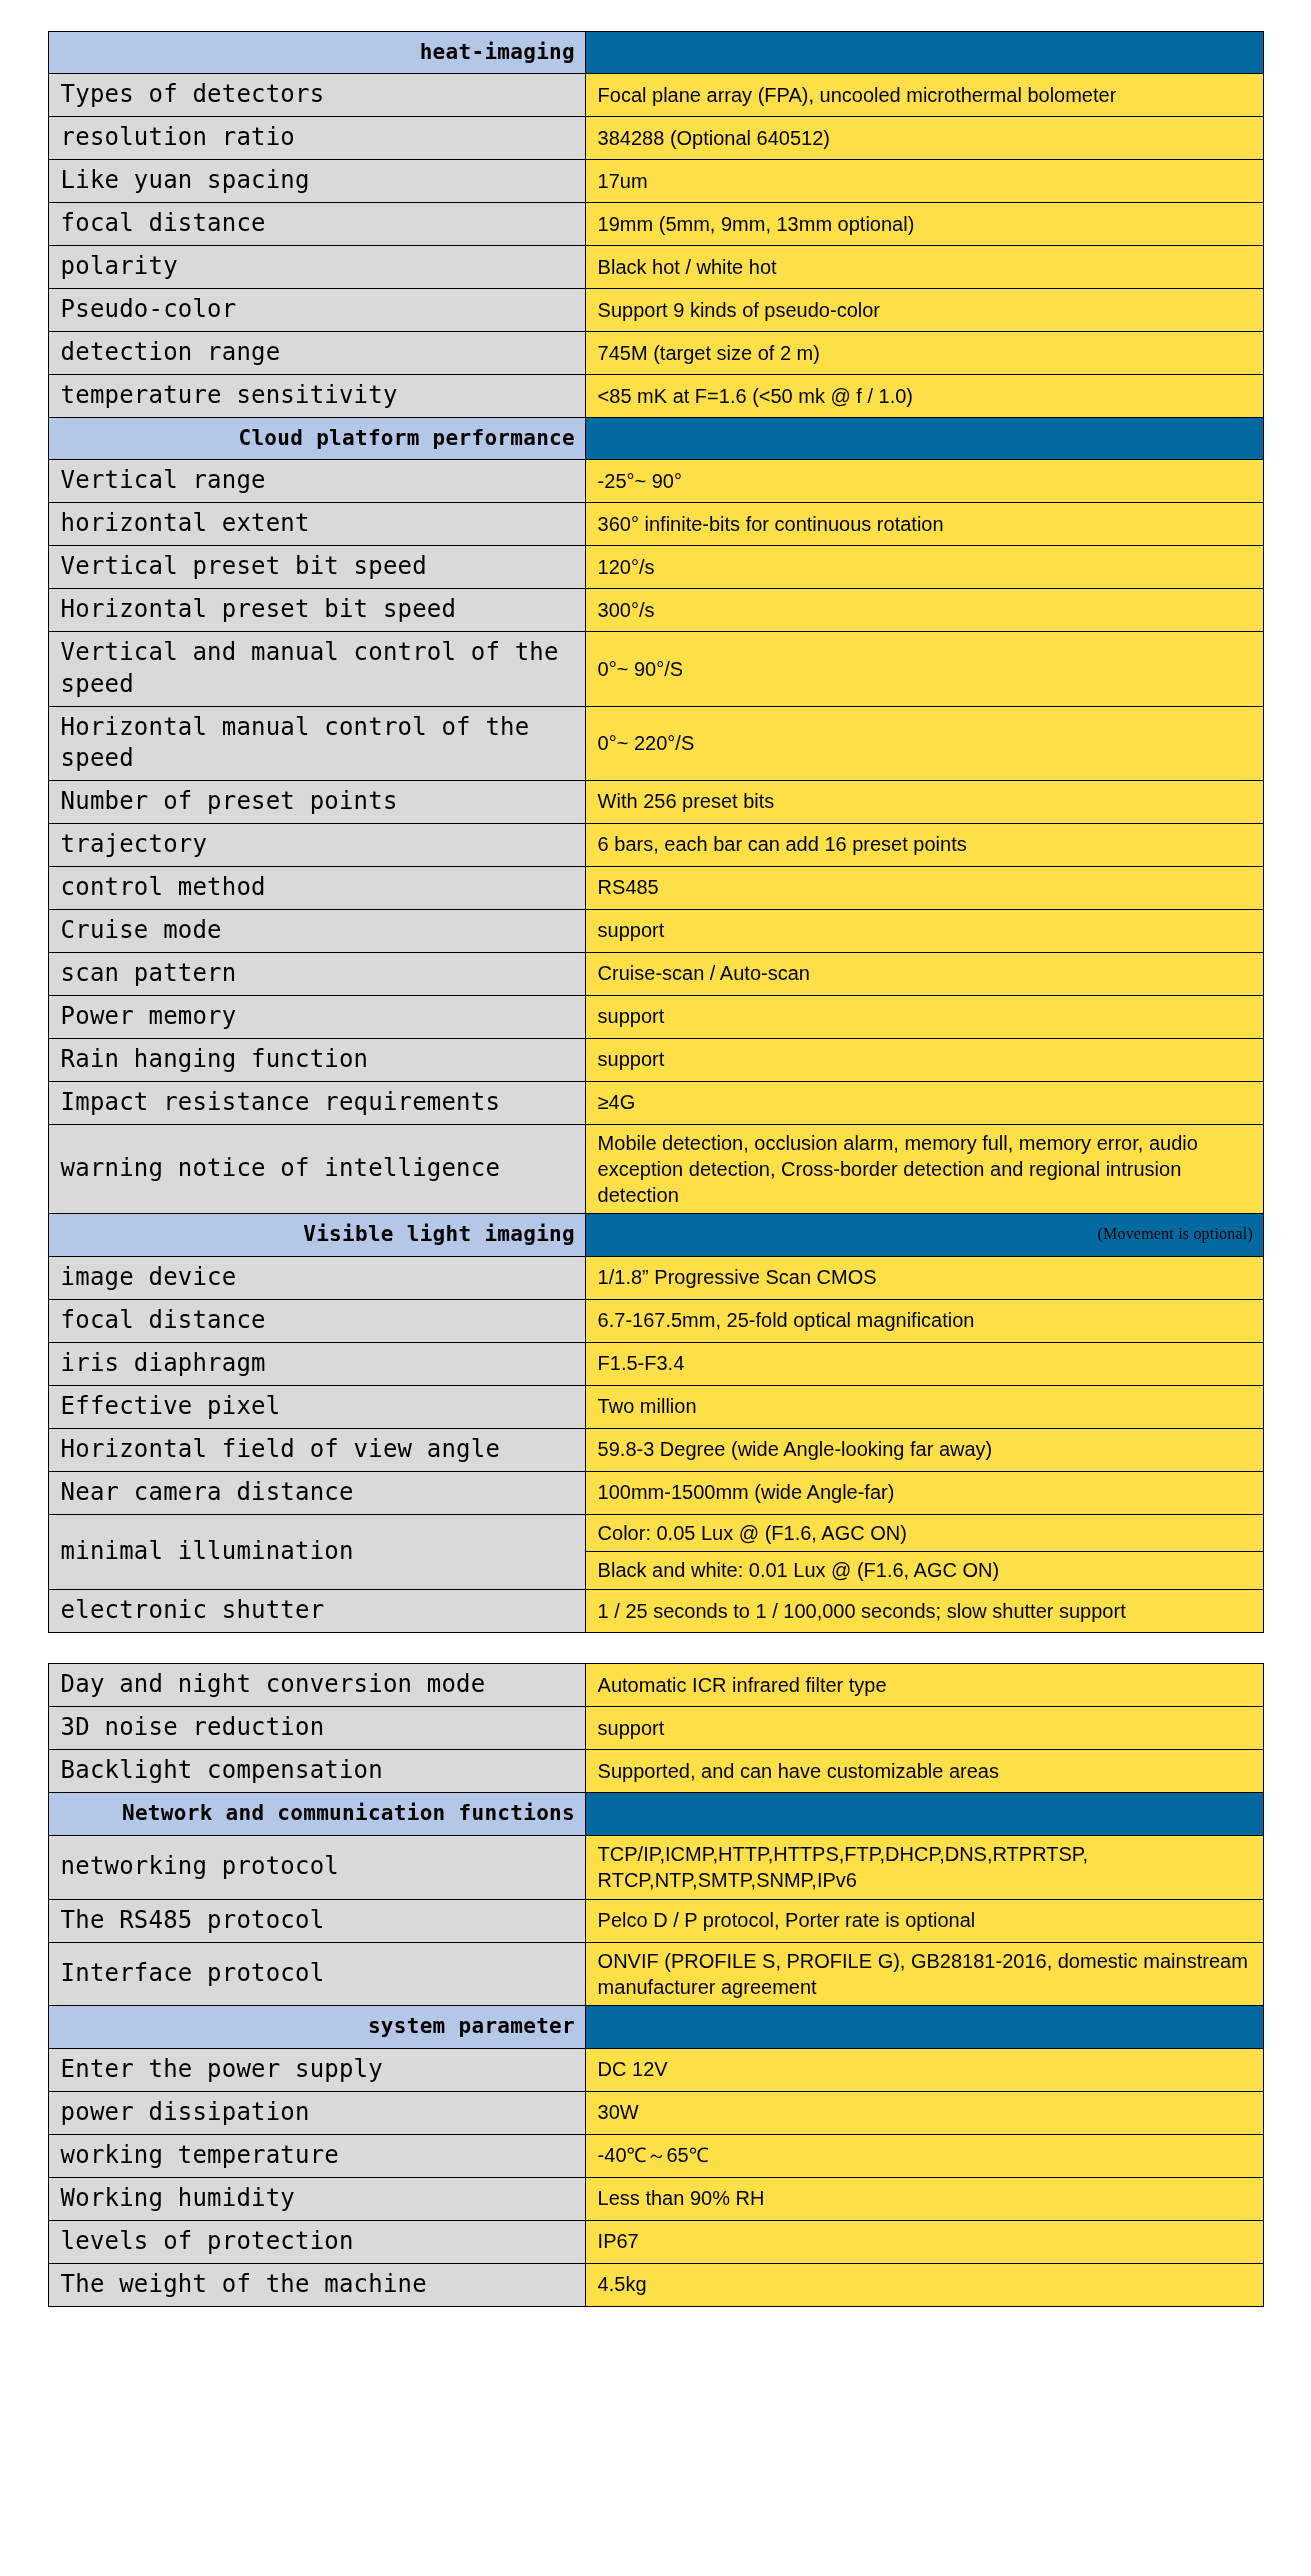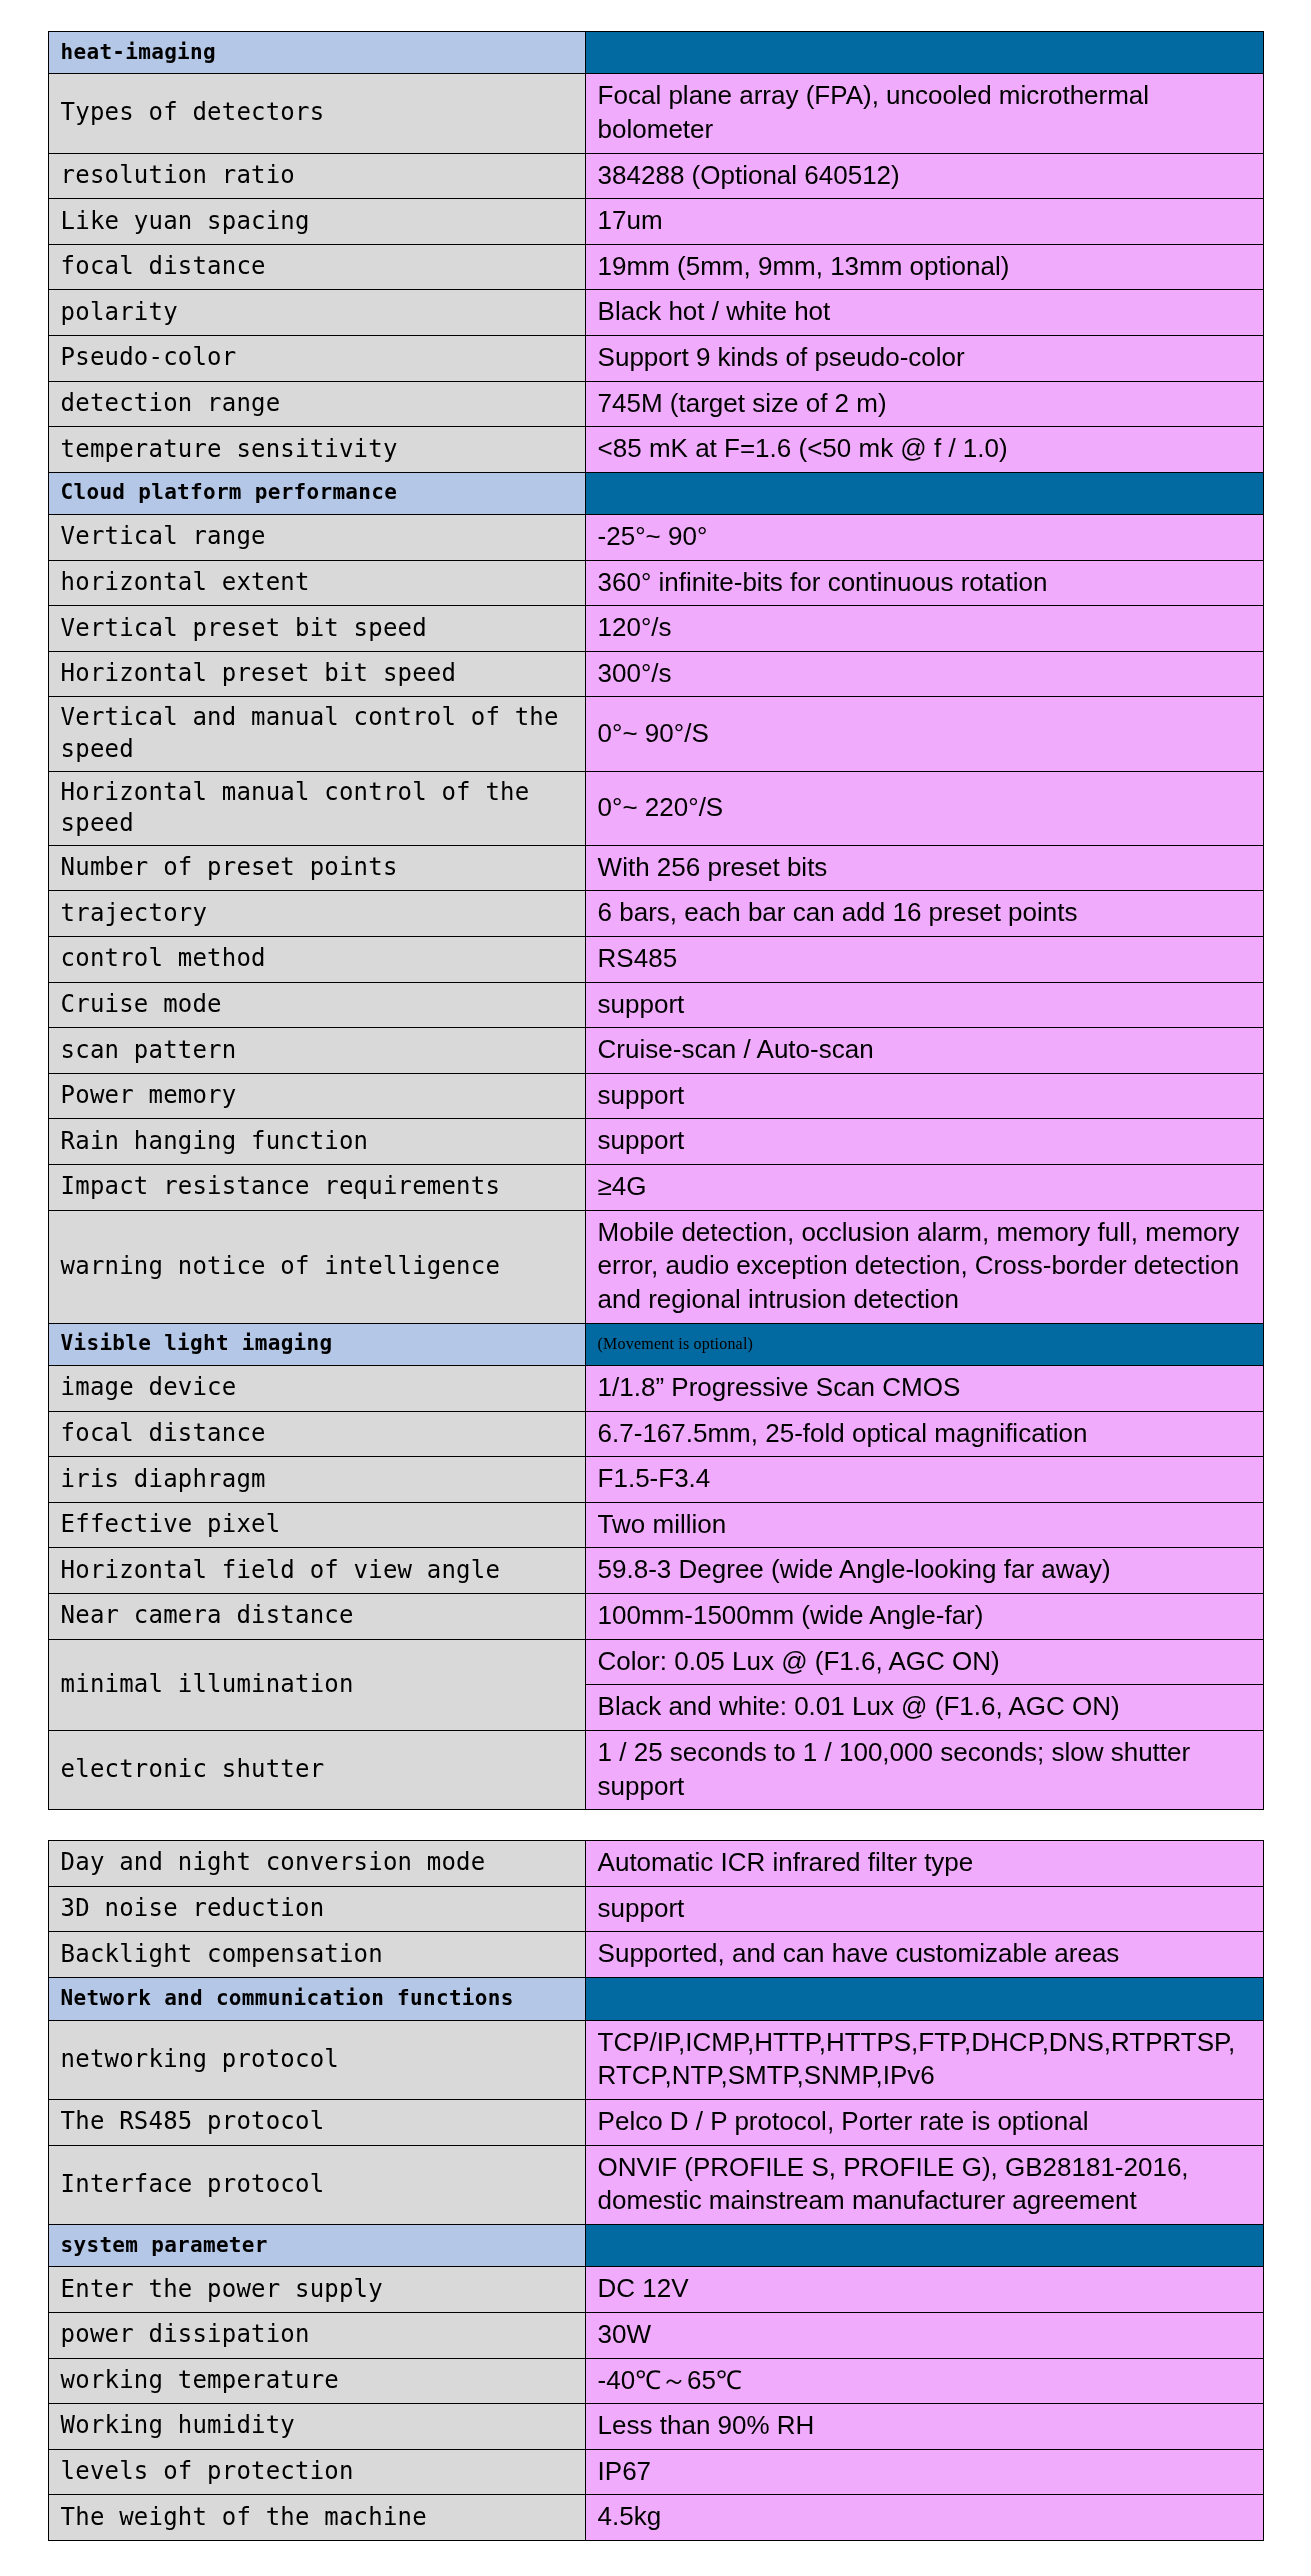--- a/index.html
+++ b/index.html
@@ -38,29 +38,30 @@
   
   td.label {
     background: #d9d9d9;
     font-family: "DejaVu Sans Mono", "Liberation Mono", monospace;
     font-size: 24px;
     letter-spacing: 0.2px;
     color: #000000;
   }
   
   td.value {
-    background: #f0abfc;
+    background: #fde047;
     font-family: "Liberation Sans", sans-serif;
-    font-size: 26px;
+    font-size: 20px;
     color: #000000;
   }
 
   
   tr.section td {
     background: #b4c7e7;
+    text-align: right;
   }
   tr.section td.label {
     font-family: "DejaVu Sans Mono", "Liberation Mono", monospace;
     font-size: 21px;
     font-weight: bold;
     letter-spacing: 0.3px;
     padding-top: 6.6px;
     padding-bottom: 7.4px;
   }
   tr.section td.value {

